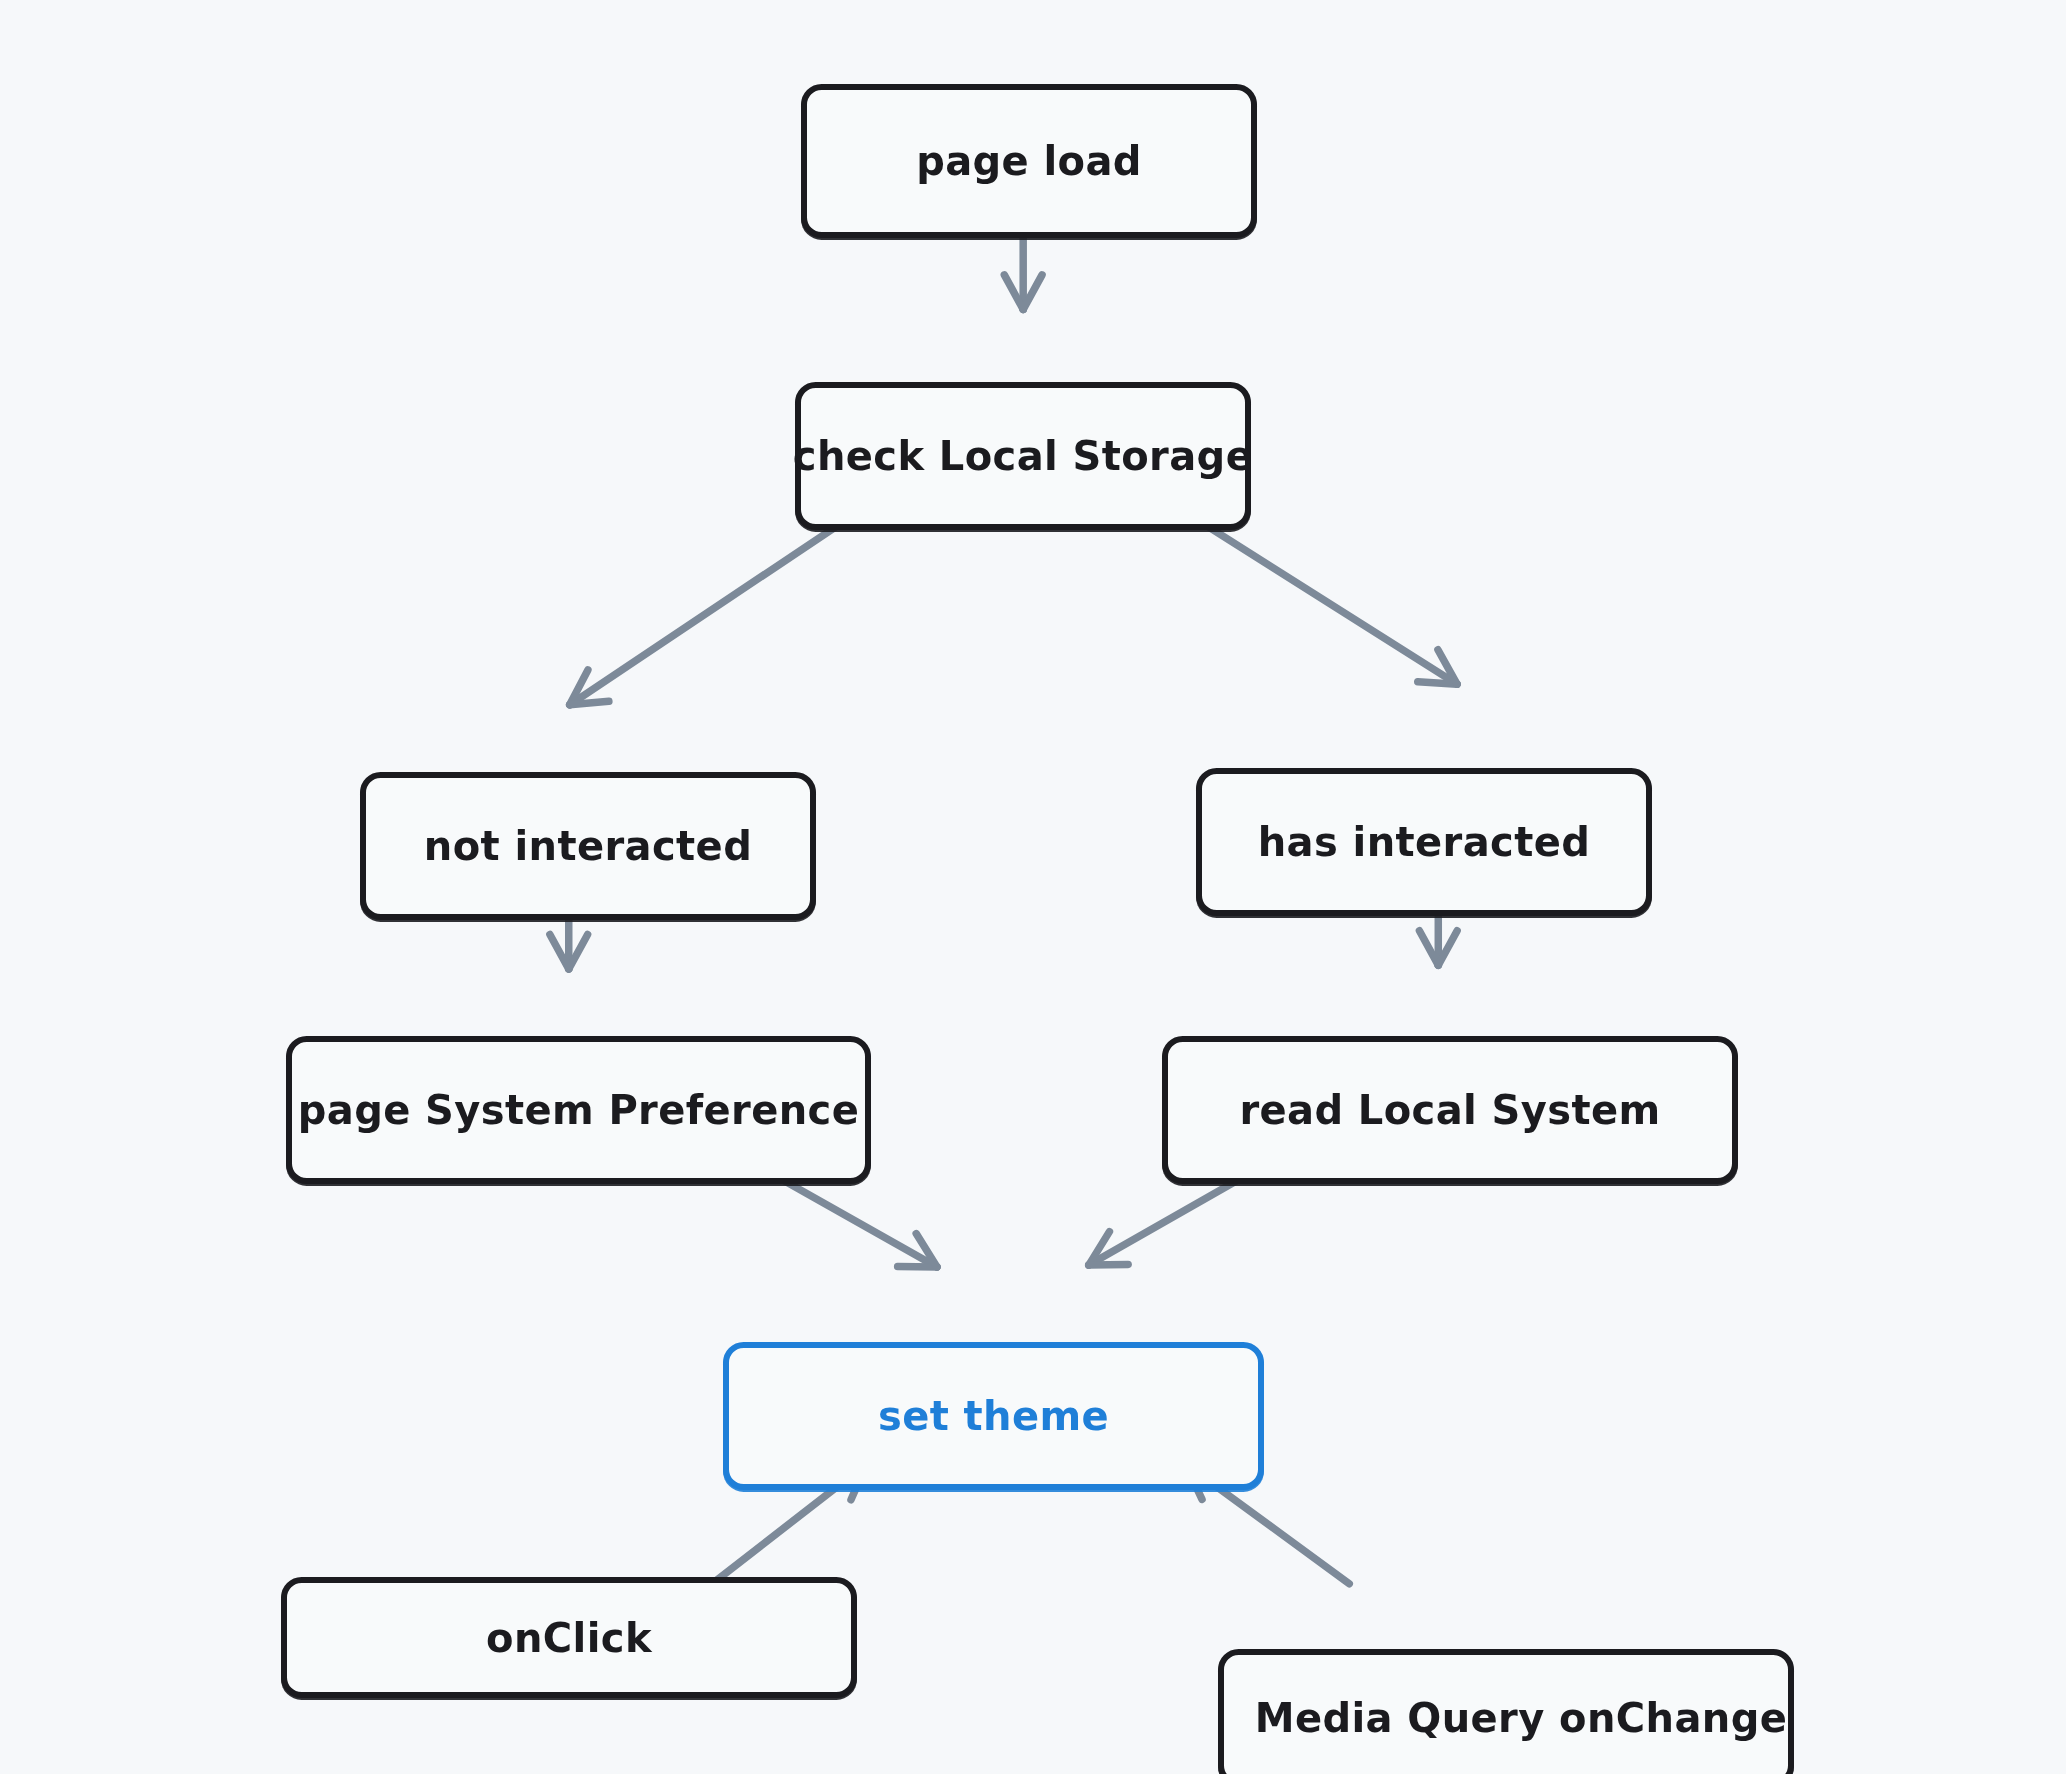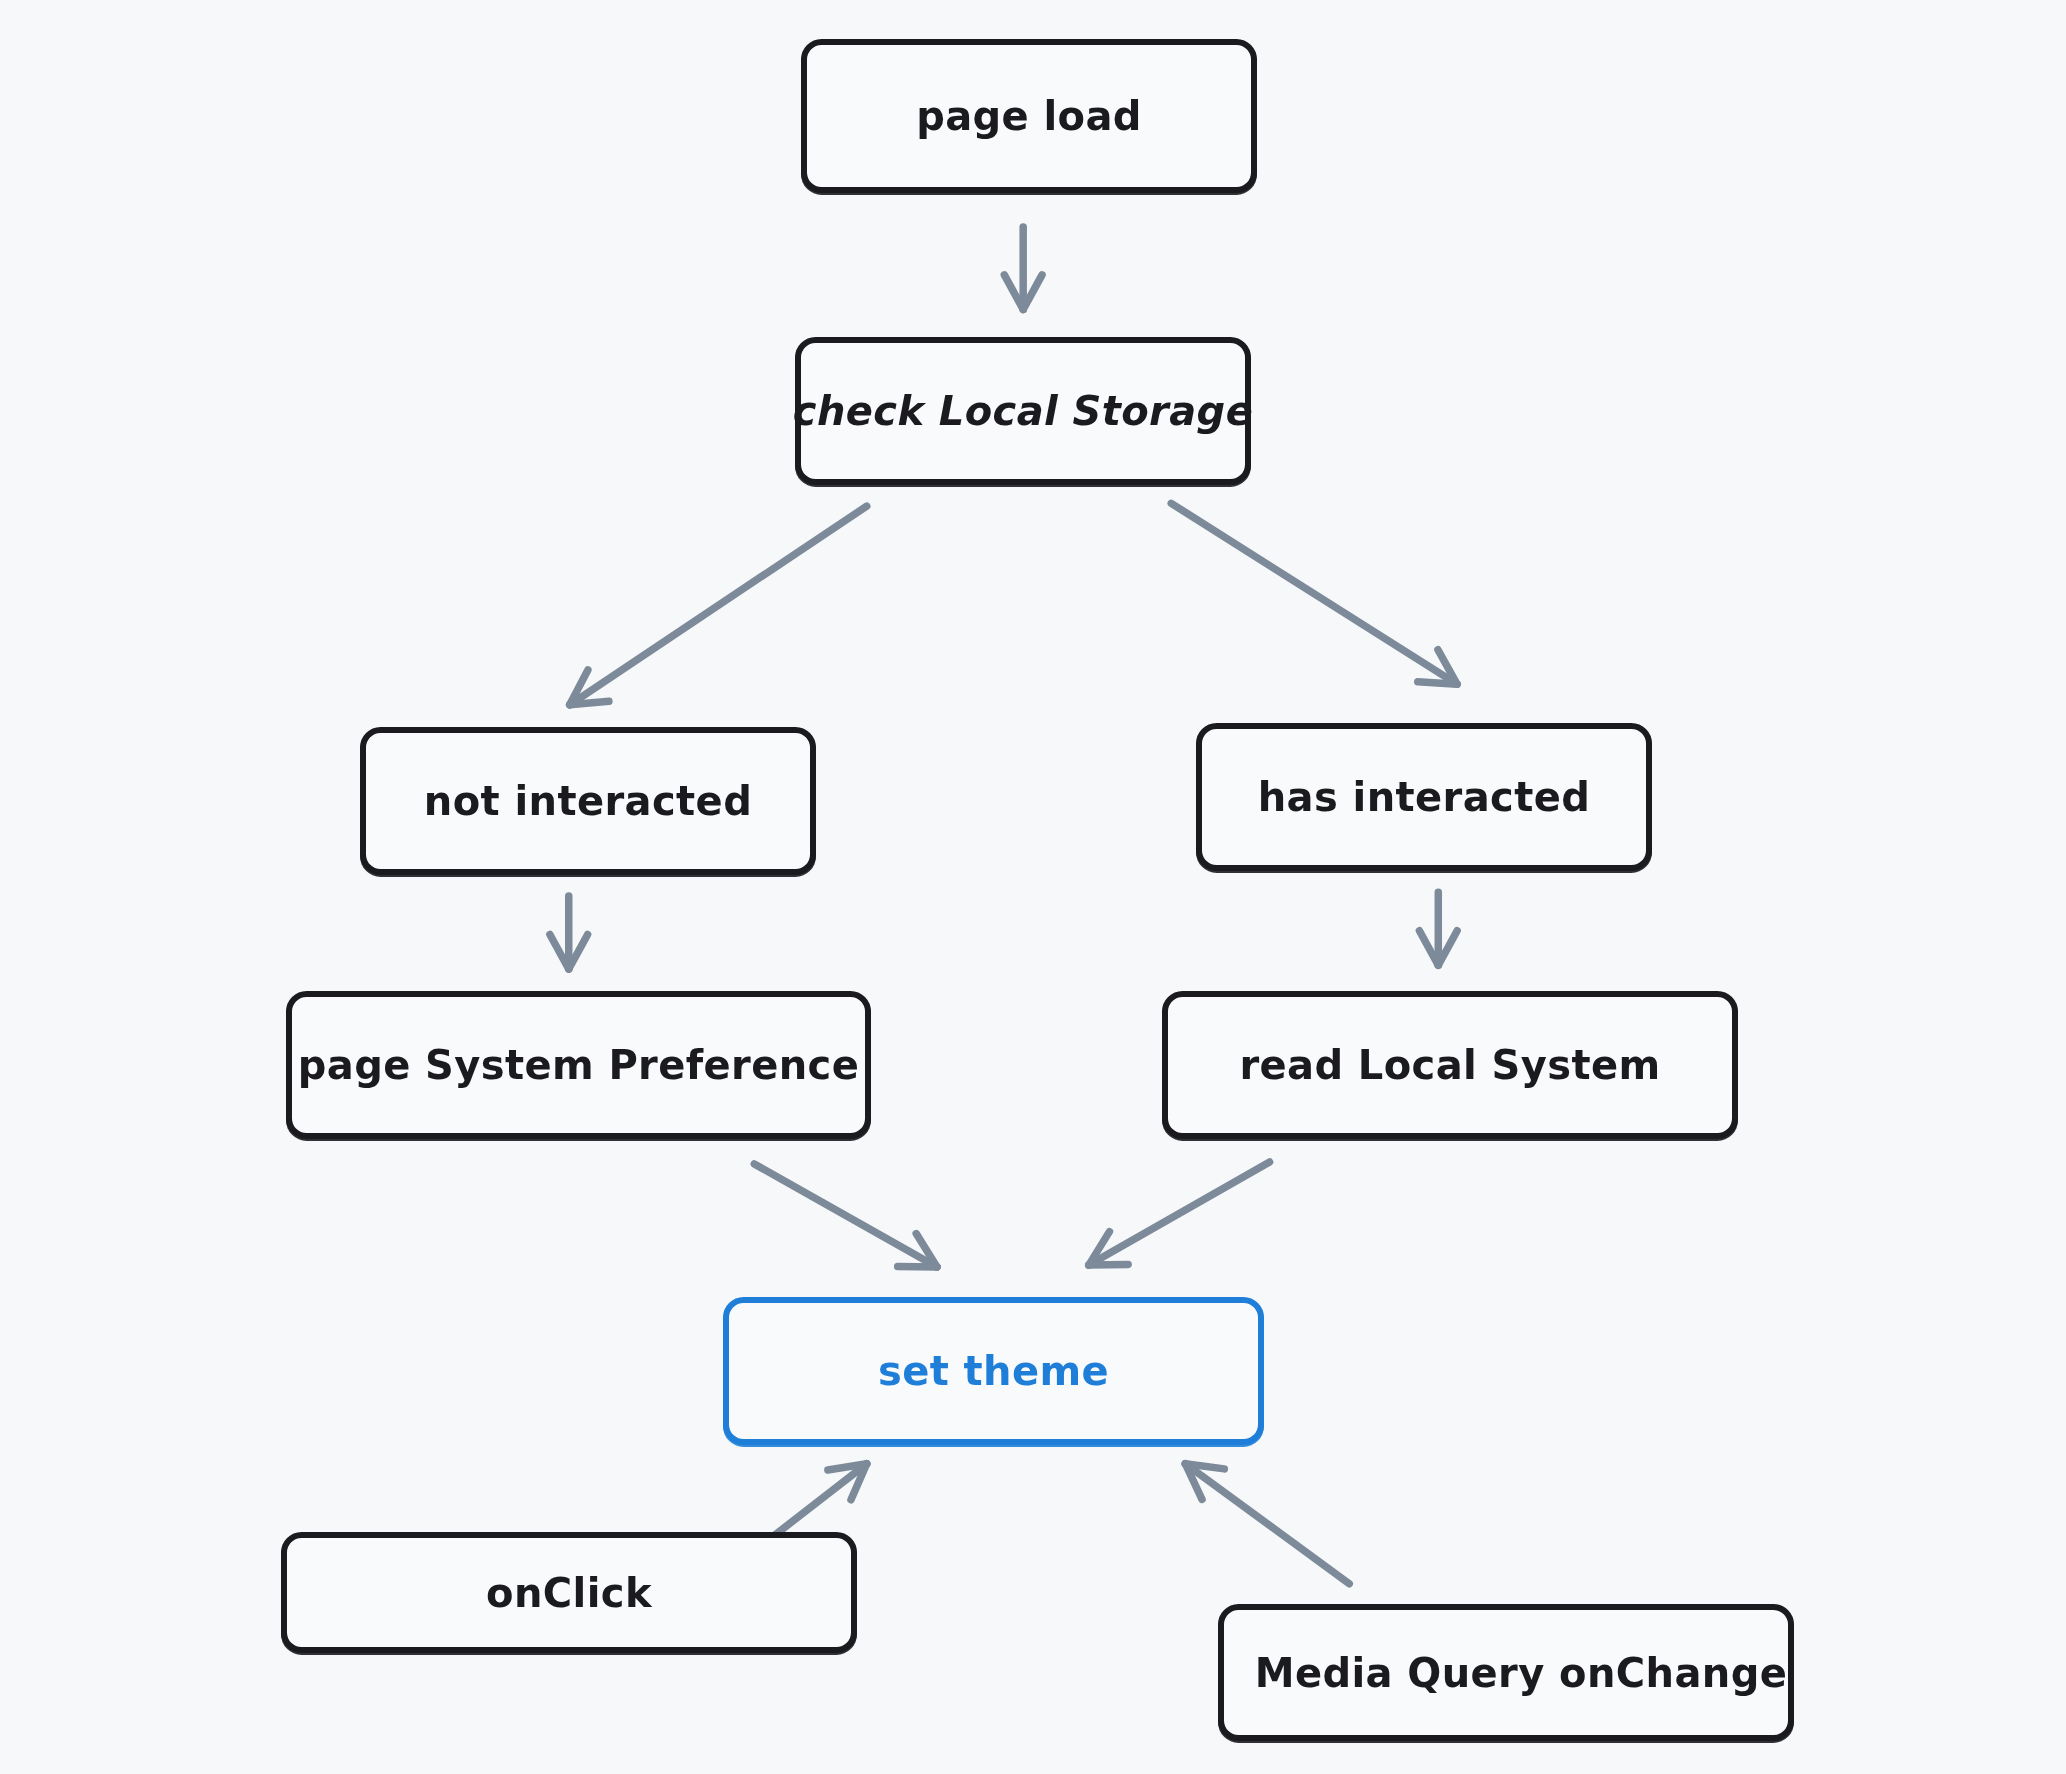--- a/index.html
+++ b/index.html
@@ -26,20 +26,21 @@
   .node {
     position: absolute;
     box-sizing: border-box;
     display: flex;
     align-items: center;
     justify-content: center;
     background: #f8fafb;
     border: 6.6px solid #1b1b1f;
     border-radius: 20.6px;
     box-shadow: 0 1.9px 0 0 rgba(27,27,31,0.9);
+    margin-top: 45px;
   }
   .node.accent {
     border-color: #1f7fd8;
     box-shadow: 0 1.9px 0 0 rgba(31,127,216,0.9);
   }
   .node-label {
     font-family: "DejaVu Sans", sans-serif;
     font-weight: 700;
     font-size: 40px;
     letter-spacing: 0.4px;
@@ -102,21 +103,21 @@
         <line x1="1440" y1="1690" x2="1265" y2="1562" stroke="#7d8a99" stroke-width="8" stroke-linecap="round"></line>
         <line x1="1265" y1="1562" x2="1306.6373358201245" y2="1567.507473631547" stroke="#7d8a99" stroke-width="8" stroke-linecap="round"></line>
         <line x1="1265" y1="1562" x2="1282.8623692932779" y2="1600.0123106799701" stroke="#7d8a99" stroke-width="8" stroke-linecap="round"></line>
       </g>
     </svg>
 
   <div id="node-layer">
       <div class="node" style="left: 801px; top: 39px; width: 456px; height: 154px;">
         <span class="node-label">page load</span>
       </div>
-      <div class="node" style="left: 795px; top: 337px; width: 456px; height: 148px; font-style: italic;">
+      <div class="node" style="left: 795px; top: 337px; width: 456px; height: 148px;">
         <span class="node-label">check Local Storage</span>
       </div>
       <div class="node" style="left: 360px; top: 727px; width: 456px; height: 148px;">
         <span class="node-label">not interacted</span>
       </div>
       <div class="node" style="left: 1196px; top: 723px; width: 456px; height: 148px;">
         <span class="node-label">has interacted</span>
       </div>
       <div class="node" style="left: 286px; top: 991px; width: 585px; height: 148px;">
         <span class="node-label">page System Preference</span>

